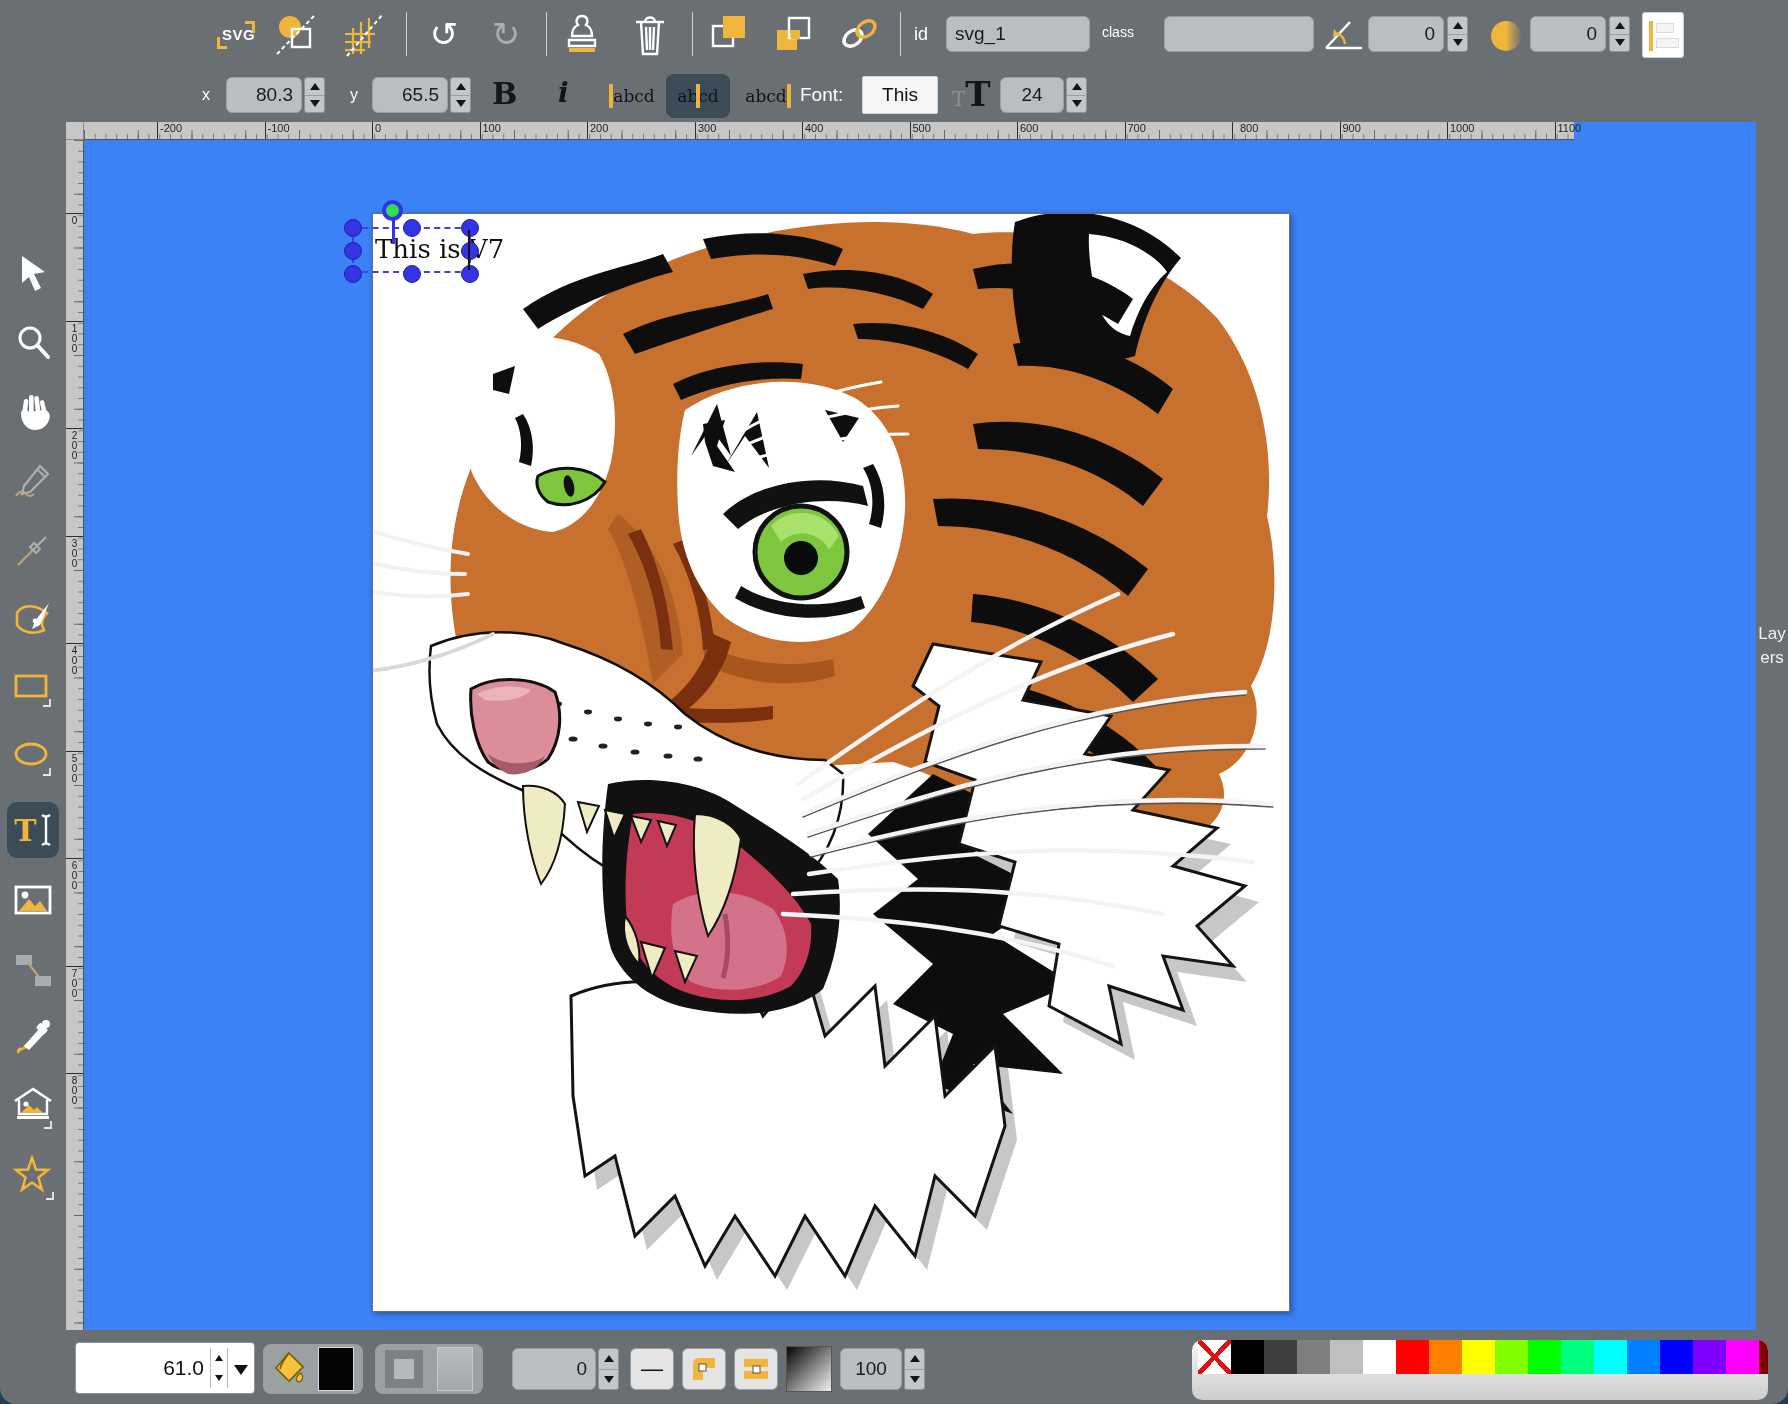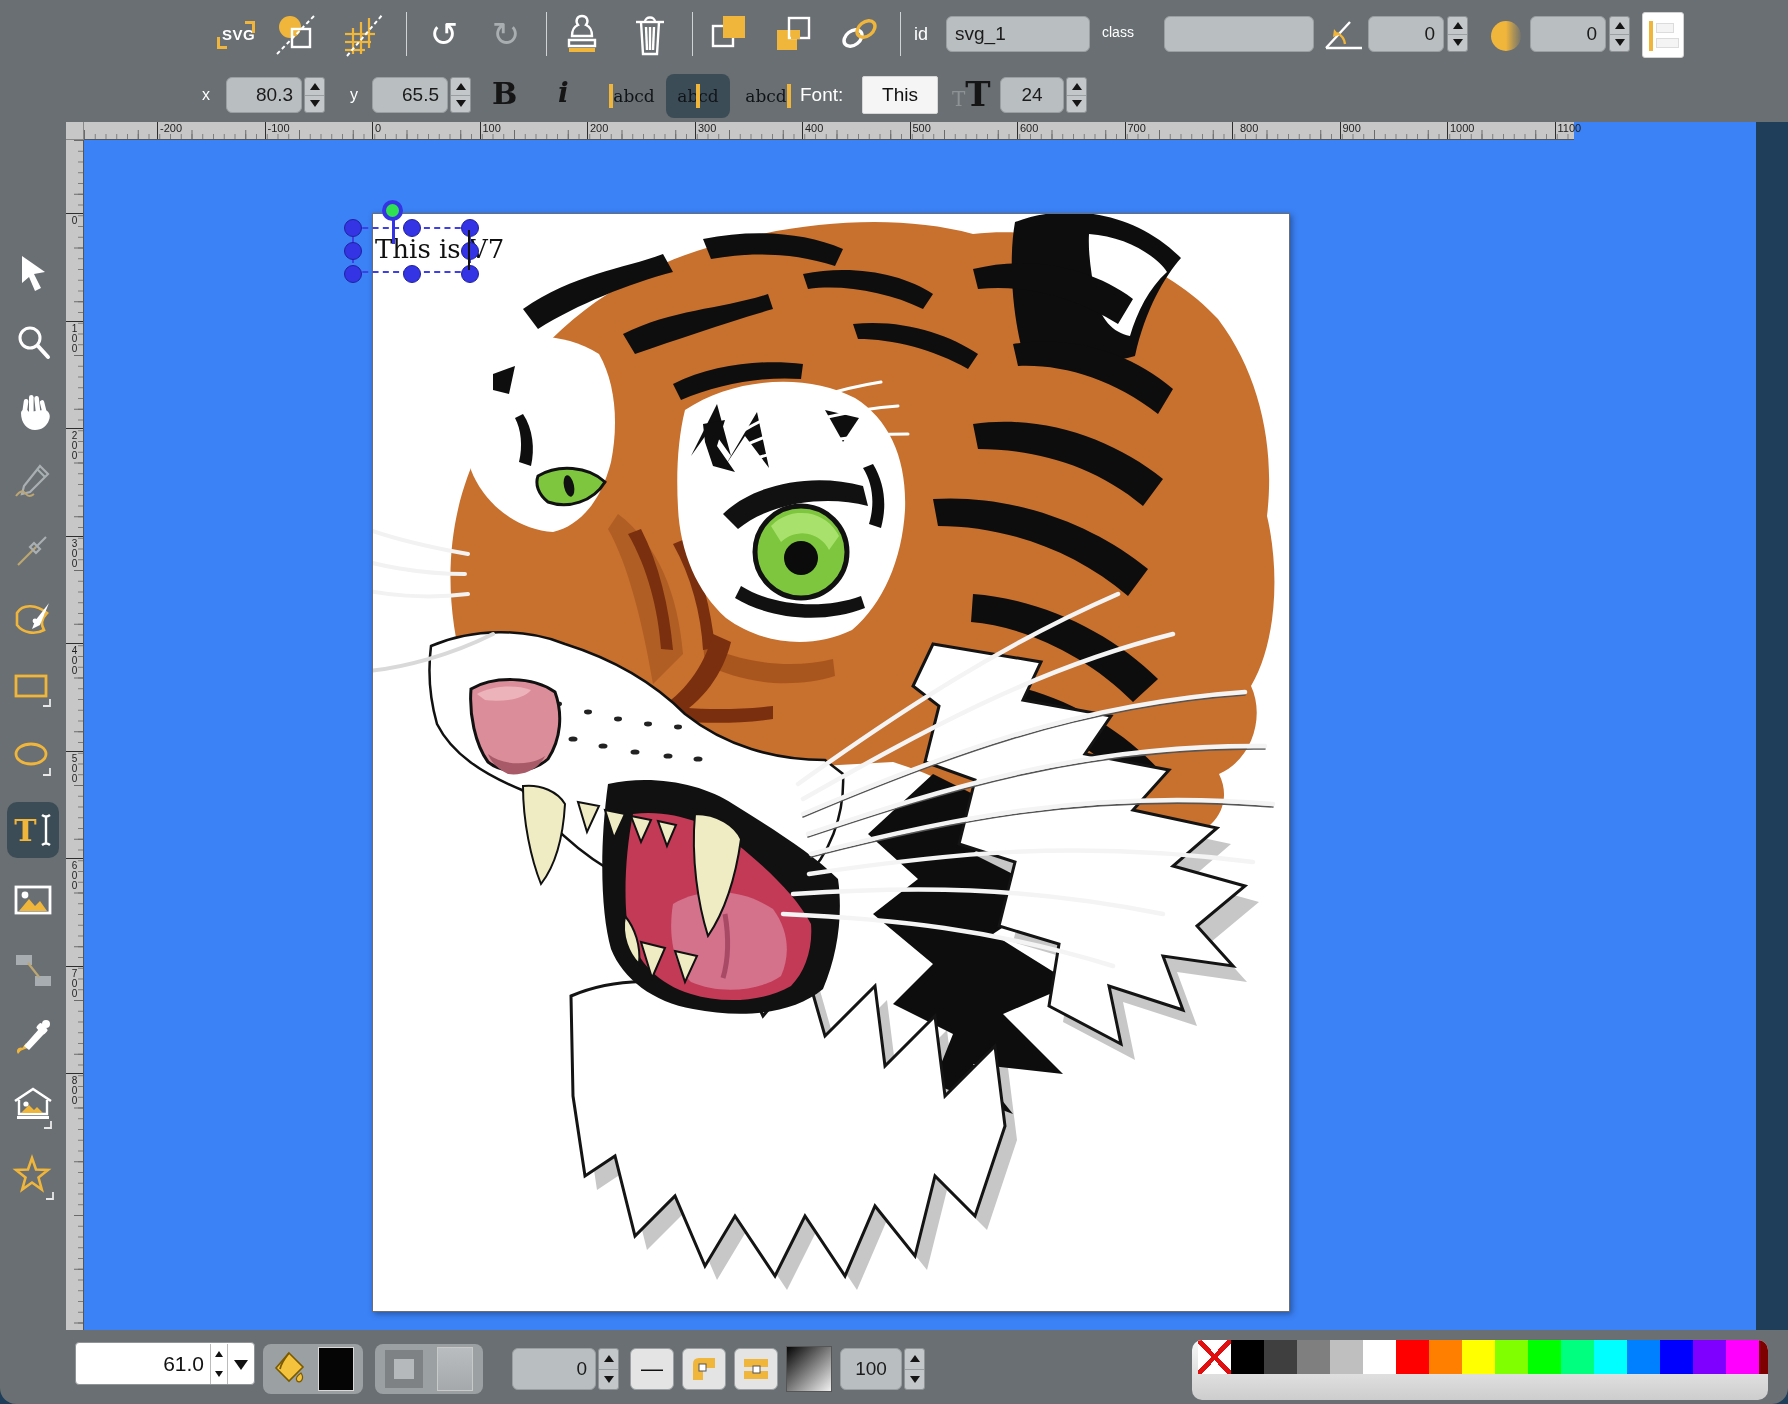--- a/index.html
+++ b/index.html
@@ -78,21 +78,21 @@
   #rot-line{position:absolute;left:38px;top:-9px;width:3px;height:24px;background:#3434e4}
   #rot-grip{position:absolute;left:28px;top:-29px;width:21px;height:21px;border-radius:50%;background:#2fe052;border:4px solid #3434e4}
   #text-cursor{position:absolute;left:95px;top:16px;width:2px;height:40px;background:#101010}
 
   
   #layers-tab{position:absolute;left:1756px;top:122px;width:32px;height:1208px;background:#696f72;cursor:pointer}
   #layers-label{position:absolute;left:0;top:500px;width:32px;color:#f2f2f2;font-size:17px;line-height:24px;
                 text-align:center;overflow-wrap:anywhere;word-break:break-all}
 
   
-  #zoom-box{position:absolute;left:75px;top:12px;width:180px;height:43px;background:#fff;border:1px solid #8f9496;
+  #zoom-box{position:absolute;left:75px;top:12px;width:180px;height:52px;background:#fff;border:1px solid #8f9496;
             border-radius:4px;display:flex;align-items:center}
   #zoom-value{flex:1;text-align:right;font-size:21px;color:#111;padding-right:6px}
   .mini-spin{width:18px;height:40px;border-left:1px solid #bbb;border-right:1px solid #bbb;display:flex;flex-direction:column}
   .mini-spin>div{flex:1;display:flex;align-items:center;justify-content:center;cursor:pointer}
   .mini-spin>.up::after{content:"";border:4px solid transparent;border-bottom:6px solid #111;margin-top:-4px}
   .mini-spin>.dn::after{content:"";border:4px solid transparent;border-top:6px solid #111;margin-bottom:-4px}
   .zcaret{border:7px solid transparent;border-top:10px solid #111;margin:10px 6px 0 6px}
   .cbtn{position:absolute;top:14px;height:50px;background:#9ba0a3;border-radius:8px;display:flex;align-items:center;justify-content:center;cursor:pointer}
   .wbtn{position:absolute;top:18px;height:42px;background:#e4e4e4;border:1px solid #9aa0a2;border-radius:6px;
         display:flex;align-items:center;justify-content:center;cursor:pointer;font-size:22px;color:#111}
@@ -597,20 +597,23 @@
         <div class="handle" style="left:-10px;top:13px"></div>
         <div class="handle" style="left:107px;top:13px"></div>
         <div class="handle" style="left:-10px;top:36px"></div>
         <div class="handle" style="left:49px;top:36px"></div>
         <div class="handle" style="left:107px;top:36px"></div>
       </div>
       <div id="text-cursor"></div>
     </div>
   </div>
 
+  <div id="layers-tab">
+    <div id="layers-label">Layers</div>
+  </div>
 
   <div id="toolbar-bottom" class="bar">
     <div id="zoom-box">
       <span id="zoom-value">61.0</span>
       <div class="mini-spin">
           <div class="up"></div>
           <div class="dn"></div>
         </div>
       <span class="zcaret"></span>
     </div>

